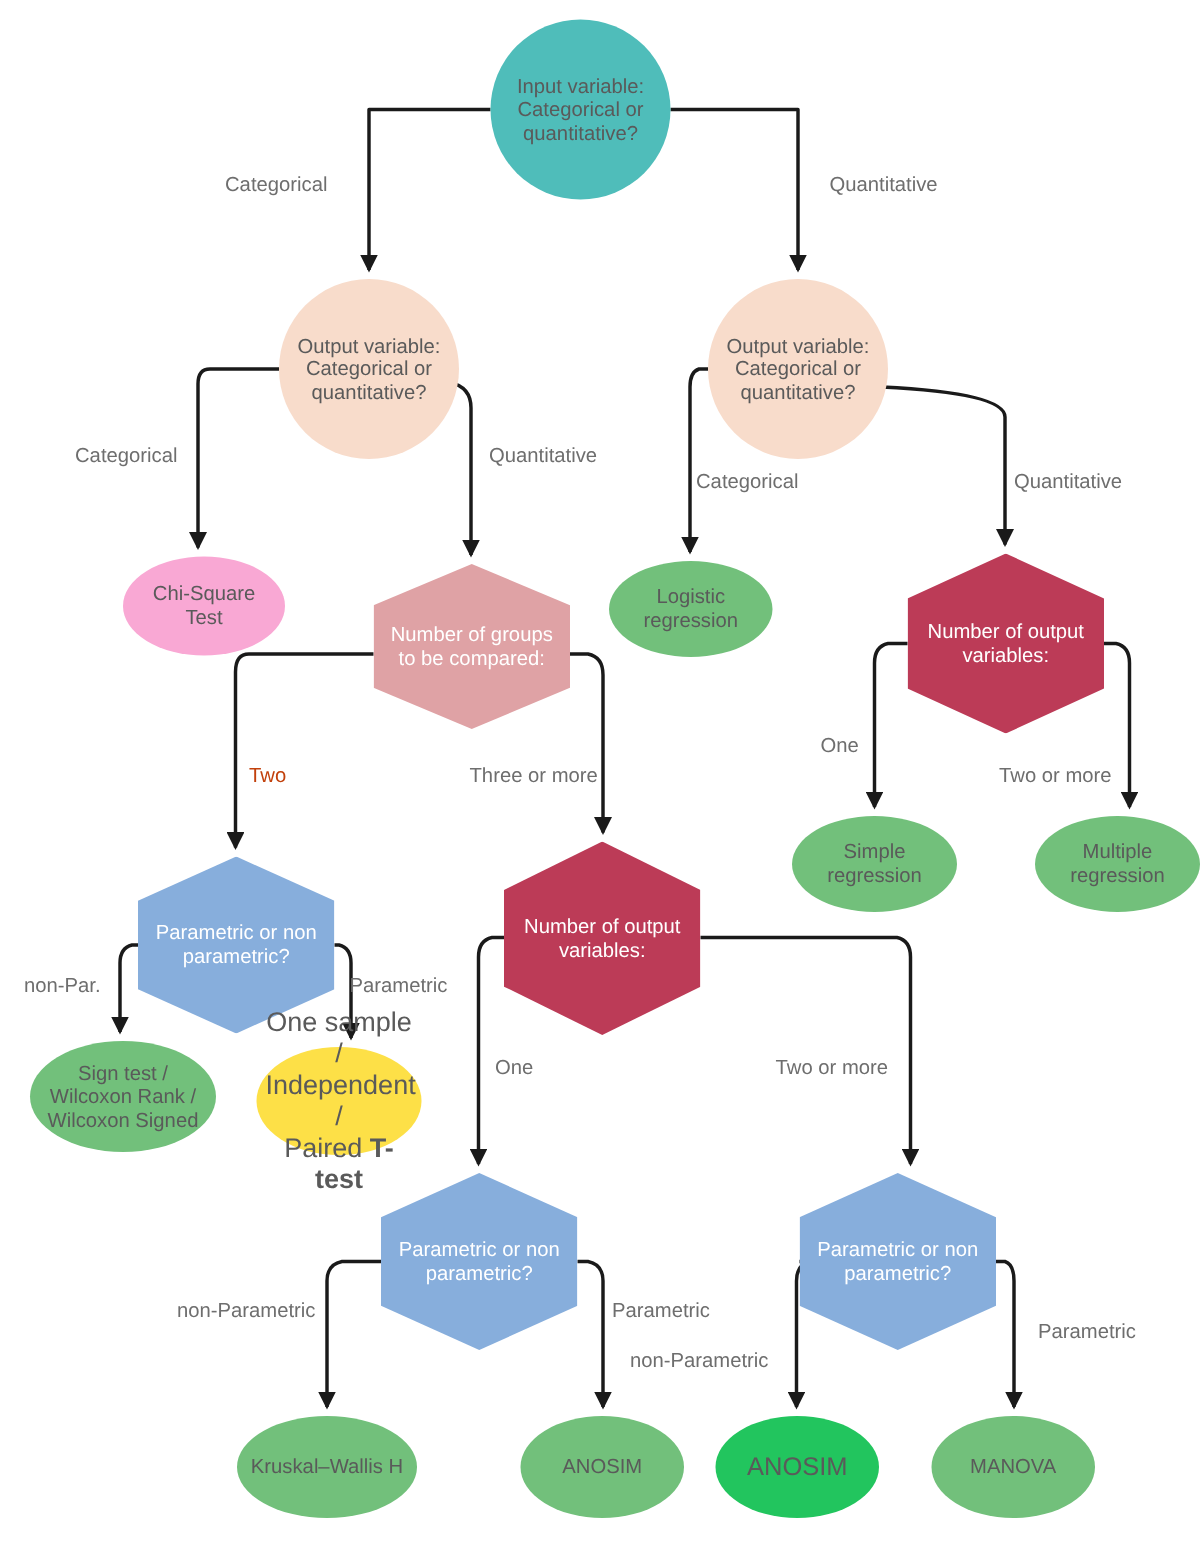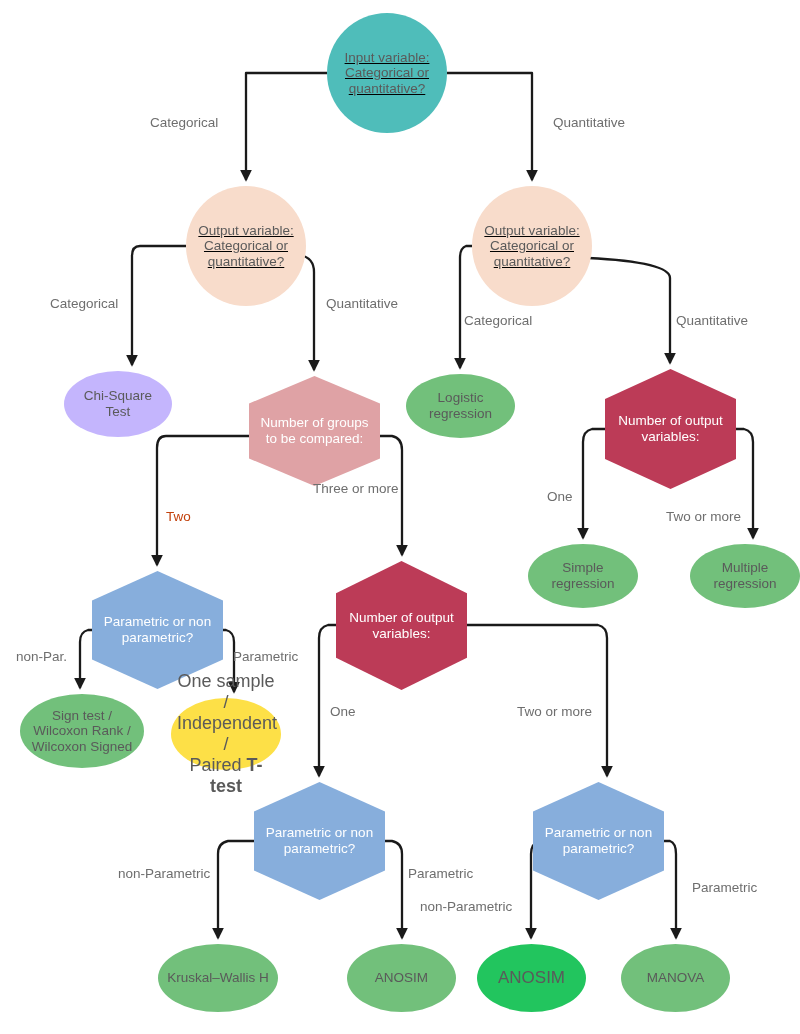--- a/index.html
+++ b/index.html
@@ -33,21 +33,21 @@
     text-align: center;
     box-sizing: border-box;
     line-height: 1.16;
   }
   .node .lbl {
     width: 100%;
     padding: 0 6px;
     box-sizing: border-box;
     white-space: pre-line;
   }
-  .shape-circle { border-radius: 50%; text-decoration: underline; }
+  .shape-circle { border-radius: 50%; }
   .shape-ellipse { border-radius: 50%; }
   .shape-hex {
     clip-path: polygon(50% 0%, 100% 25%, 100% 75%, 50% 100%, 0% 75%, 0% 25%);
   }
   .edge-label {
     position: absolute;
     color: #6e6e6e;
     font-size: 13.5px;
     white-space: nowrap;
     line-height: 1;
@@ -108,21 +108,21 @@
       <div class="node shape-circle" style="left: 186px; top: 186px; width: 120px; height: 120px; background: rgb(248, 220, 203); font-size: 13.5px;">
         <div class="lbl t-dark">Output variable:
 Categorical or
 quantitative?</div>
       </div>
       <div class="node shape-circle" style="left: 472px; top: 186px; width: 120px; height: 120px; background: rgb(248, 220, 203); font-size: 13.5px;">
         <div class="lbl t-dark">Output variable:
 Categorical or
 quantitative?</div>
       </div>
-      <div class="node shape-ellipse" style="left: 64px; top: 371px; width: 108px; height: 66px; background: #c4b5fd; font-size: 13.5px;">
+      <div class="node shape-ellipse" style="left: 82px; top: 371px; width: 108px; height: 66px; background: #f9a8d4; font-size: 13.5px;">
         <div class="lbl t-dark">Chi-Square
 Test</div>
       </div>
       <div class="node shape-hex" style="left: 249px; top: 376px; width: 131px; height: 110px; background: rgb(223, 162, 165); font-size: 13.5px; align-items: center;">
         <div class="lbl t-light">Number of groups
 to be compared:</div>
       </div>
       <div class="node shape-ellipse" style="left: 406px; top: 374px; width: 109px; height: 64px; background: rgb(114, 192, 123); font-size: 13.5px;">
         <div class="lbl t-dark">Logistic
 regression</div>
@@ -179,21 +179,21 @@
       </div>
     </div>
   <div id="edge-labels">
       <div class="edge-label" style="left: 150px; top: 116px; color: rgb(110, 110, 110);">Categorical</div>
       <div class="edge-label" style="left: 553px; top: 116px; color: rgb(110, 110, 110);">Quantitative</div>
       <div class="edge-label" style="left: 50px; top: 297px; color: rgb(110, 110, 110);">Categorical</div>
       <div class="edge-label" style="left: 326px; top: 297px; color: rgb(110, 110, 110);">Quantitative</div>
       <div class="edge-label" style="left: 464px; top: 314px; color: rgb(110, 110, 110);">Categorical</div>
       <div class="edge-label" style="left: 676px; top: 314px; color: rgb(110, 110, 110);">Quantitative</div>
       <div class="edge-label" style="left: 166px; top: 510px; color: #c2410c;">Two</div>
-      <div class="edge-label" style="left: 313px; top: 482px; color: rgb(110, 110, 110);">Three or more</div>
+      <div class="edge-label" style="left: 313px; top: 510px; color: rgb(110, 110, 110);">Three or more</div>
       <div class="edge-label" style="left: 547px; top: 490px; color: rgb(110, 110, 110);">One</div>
       <div class="edge-label" style="left: 666px; top: 510px; color: rgb(110, 110, 110);">Two or more</div>
       <div class="edge-label" style="left: 16px; top: 650px; color: rgb(110, 110, 110);">non-Par.</div>
       <div class="edge-label" style="left: 233px; top: 650px; color: rgb(110, 110, 110);">Parametric</div>
       <div class="edge-label" style="left: 330px; top: 705px; color: rgb(110, 110, 110);">One</div>
       <div class="edge-label" style="left: 517px; top: 705px; color: rgb(110, 110, 110);">Two or more</div>
       <div class="edge-label" style="left: 118px; top: 867px; color: rgb(110, 110, 110);">non-Parametric</div>
       <div class="edge-label" style="left: 408px; top: 867px; color: rgb(110, 110, 110);">Parametric</div>
       <div class="edge-label" style="left: 420px; top: 900px; color: rgb(110, 110, 110);">non-Parametric</div>
       <div class="edge-label" style="left: 692px; top: 881px; color: rgb(110, 110, 110);">Parametric</div>

